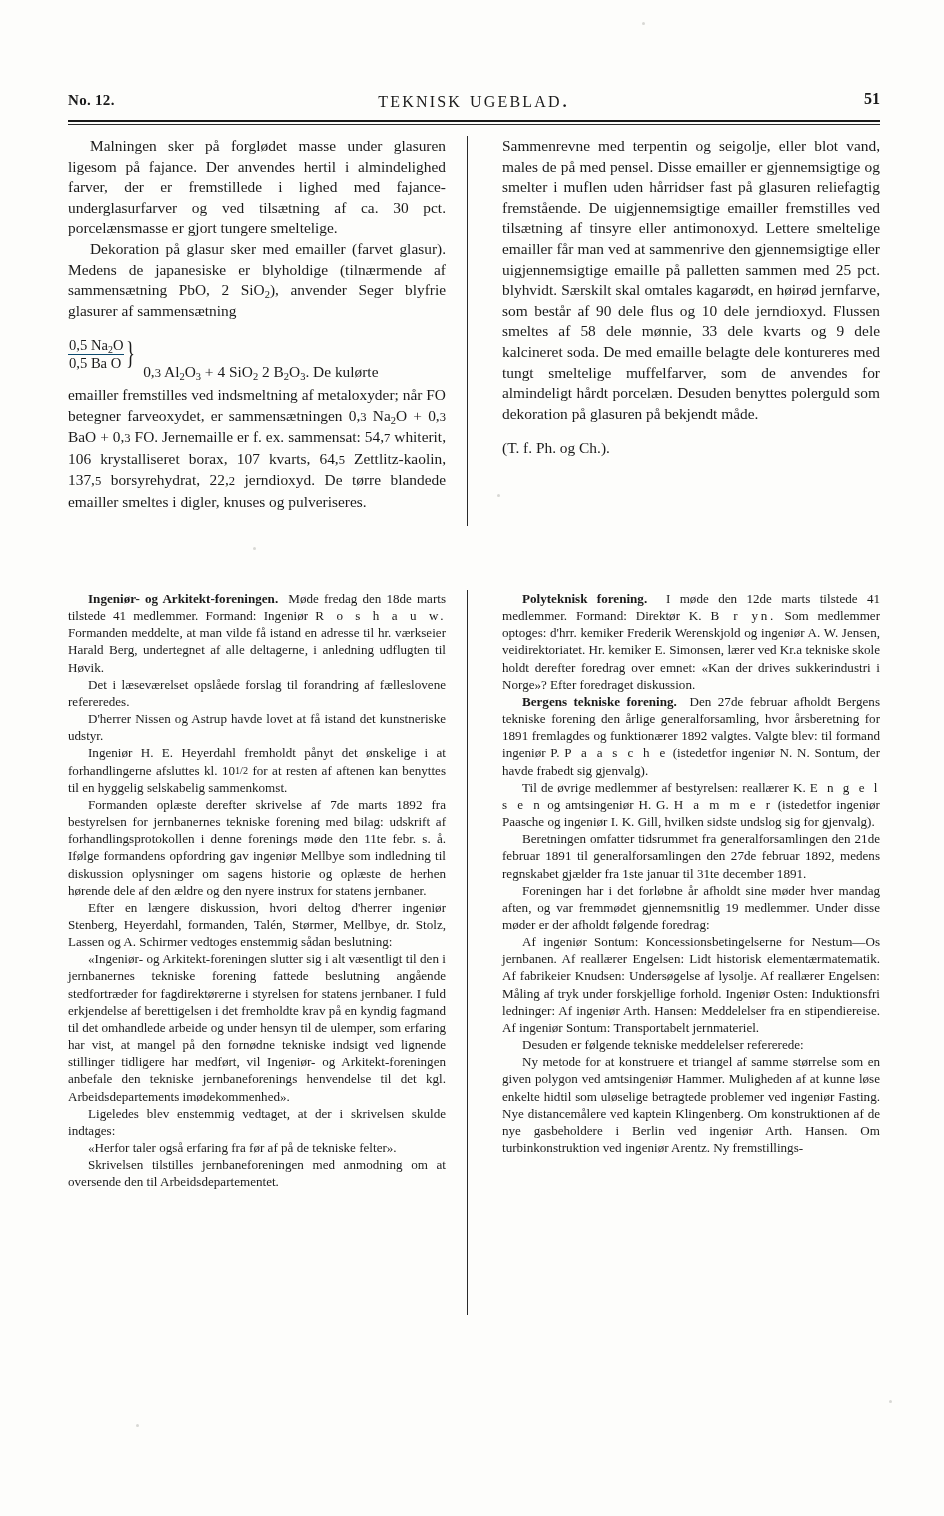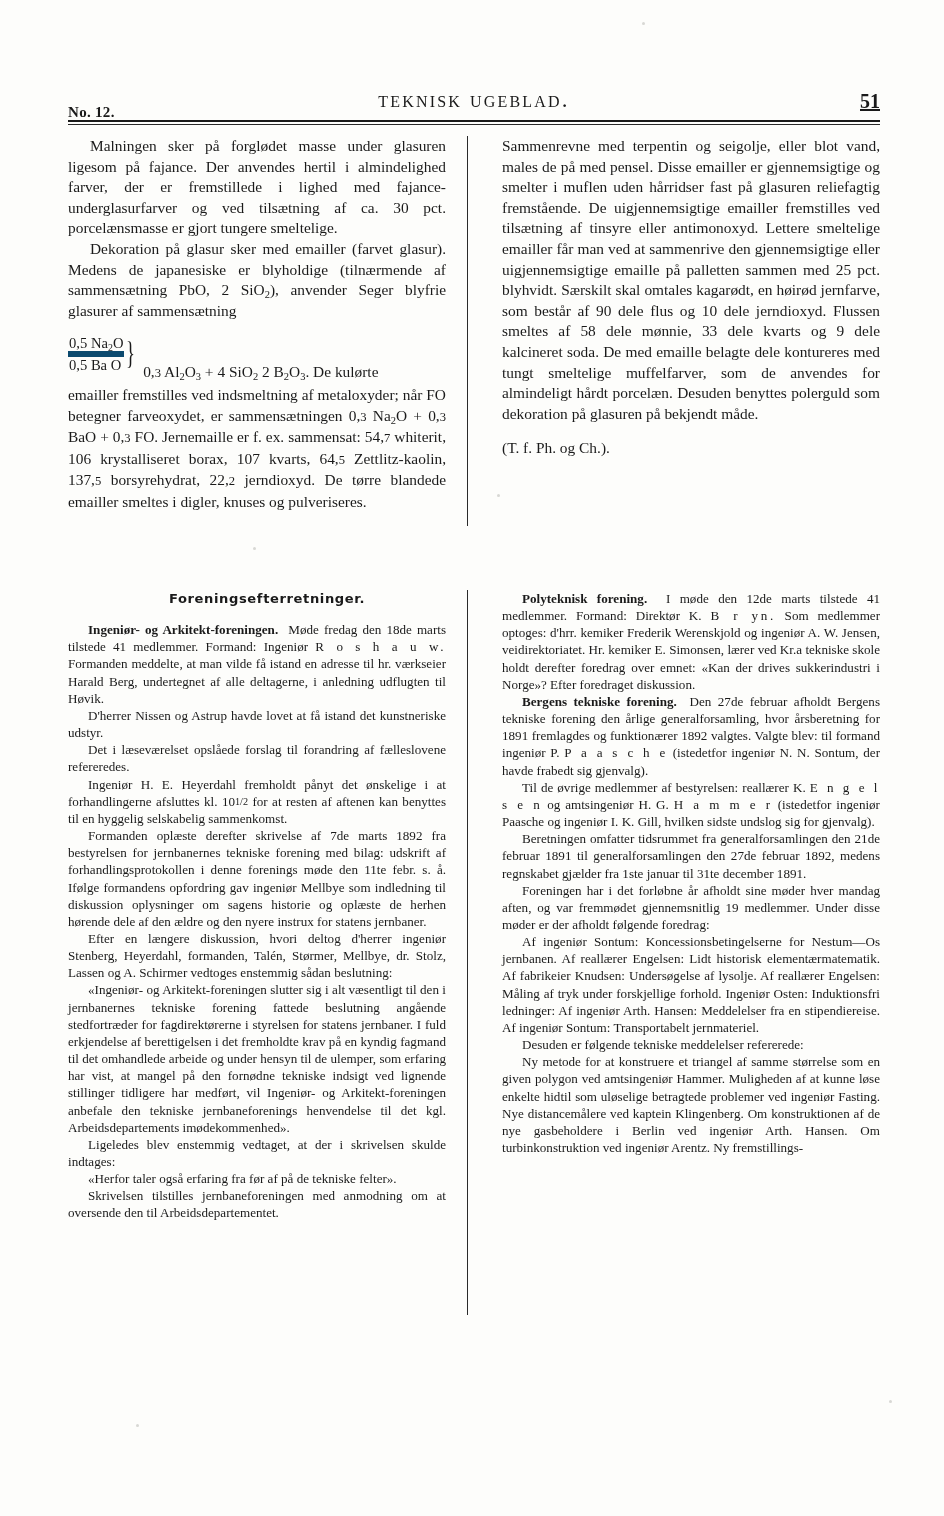--- a/index.html
+++ b/index.html
@@ -27,21 +27,21 @@
   .masthead {
     position: absolute;
     left: 68px;
     top: 84px;
     width: 812px;
     height: 40px;
   }
   .masthead .issue {
     position: absolute;
     left: 0;
-    top: 20px;
+    top: 8px;
     font-family: "Liberation Serif", serif;
     font-weight: bold;
     font-size: 15px;
     letter-spacing: 0.3px;
   }
   .masthead .journal {
     position: absolute;
     left: 0;
     right: 0;
     top: 3px;
@@ -50,22 +50,21 @@
     letter-spacing: 2.2px;
     font-variant: small-caps;
     text-transform: lowercase;
   }
   .masthead .journal::first-letter { font-size: 23px; }
   .masthead .folio {
     position: absolute;
     right: 0;
     top: 6px;
     font-weight: bold;
-    font-size: 20px;
-    text-decoration: underline;
+    font-size: 16px;
   }
   .rule-head {
     position: absolute;
     left: 68px;
     top: 120px;
     width: 812px;
     height: 0;
     border-top: 2px solid #1a1a1a;
   }
   .rule-head::after {
@@ -173,21 +172,21 @@
   }
   .frac {
     display: inline-block;
     vertical-align: middle;
     text-align: left;
     font-size: 14.6px;
     line-height: 16.5px;
     position: relative;
     top: 1px;
   }
-  .frac .top { display: block; border-bottom: 6px solid #0c4a6e; padding: 0 1px; }
+  .frac .top { display: block; border-bottom: 1px solid #0c4a6e; padding: 0 1px; }
   .frac .bot { display: block; padding: 0 1px; }
   .brace {
     display: inline-block;
     font-size: 31px;
     line-height: 0;
     vertical-align: middle;
     transform: scaleX(0.6);
     margin: 0 1px 0 -1px;
     position: relative;
     top: 1px;
@@ -244,26 +243,25 @@
 
     <div class="col col-right art-body">
       <p class="noindent">Sammenrevne med terpentin og seigolje, eller blot vand, males de på med pensel. Disse emailler er gjennemsigtige og smelter i muflen uden hårridser fast på glasuren reliefagtig fremstående. De uigjennemsigtige emailler fremstilles ved tilsætning af tinsyre eller antimonoxyd. Lettere smeltelige emailler får man ved at sammenrive den gjennemsigtige eller uigjennemsigtige emaille på palletten sammen med 25 pct. blyhvidt. Særskilt skal omtales kagarødt, en høirød jernfarve, som består af 90 dele flus og 10 dele jerndioxyd. Flussen smeltes af 58 dele mønnie, 33 dele kvarts og 9 dele kalcineret soda. De med emaille belagte dele kontureres med tungt smeltelige muffelfarver, som de anvendes for almindeligt hårdt porcelæn. Desuden benyttes polerguld som dekoration på glasuren på bekjendt måde.</p>
       <p class="credit">(T. f. Ph. og Ch.).</p>
     </div>
   </div>
 
   <div class="news" style="position:absolute; left:68px; top:590px; width:812px;">
 
     <div class="col col-left">
-      <p class="section-title">Foreningsefterretninger.</p>
 
       <p><span class="lead">Ingeniør- og Arkitekt-foreningen.</span>&nbsp;&nbsp;<span>Møde fredag den 18de marts tilstede 41 medlemmer. Formand: Ingeniør </span><span class="sp">R o s h a u w.</span><span> Formanden meddelte, at man vilde få istand en adresse til hr. værkseier Harald Berg, undertegnet af alle deltagerne, i anledning udflugten til Høvik.</span></p>
 
+      <p>Det i læseværelset opslåede forslag til forandring af fælleslovene refereredes.</p>
       <p>D'herrer Nissen og Astrup havde lovet at få istand det kunstneriske udstyr.</p>
-      <p>Det i læseværelset opslåede forslag til forandring af fælleslovene refereredes.</p>
 
       <p><span>Ingeniør H. E. Heyerdahl fremholdt pånyt det ønskelige i at forhandlingerne afsluttes kl. 10</span><sup class="halfnum">1/2</sup><span> for at resten af aftenen kan benyttes til en hyggelig selskabelig sammenkomst.</span></p>
 
       <p>Formanden oplæste derefter skrivelse af 7de marts 1892 fra bestyrelsen for jernbanernes tekniske forening med bilag: udskrift af forhandlingsprotokollen i denne forenings møde den 11te febr. s. å. Ifølge formandens opfordring gav ingeniør Mellbye som indledning til diskussion oplysninger om sagens historie og oplæste de herhen hørende dele af den ældre og den nyere instrux for statens jernbaner.</p>
       <p>Efter en længere diskussion, hvori deltog d'herrer ingeniør Stenberg, Heyerdahl, formanden, Talén, Størmer, Mellbye, dr. Stolz, Lassen og A. Schirmer vedtoges enstemmig sådan beslutning:</p>
       <p>«Ingeniør- og Arkitekt-foreningen slutter sig i alt væsentligt til den i jernbanernes tekniske forening fattede beslutning angående stedfortræder for fagdirektørerne i styrelsen for statens jernbaner. I fuld erkjendelse af berettigelsen i det fremholdte krav på en kyndig fagmand til det omhandlede arbeide og under hensyn til de ulemper, som erfaring har vist, at mangel på den fornødne tekniske indsigt ved lignende stillinger tidligere har medført, vil Ingeniør- og Arkitekt-foreningen anbefale den tekniske jernbaneforenings henvendelse til det kgl. Arbeidsdepartements imødekommenhed».</p>
       <p>Ligeledes blev enstemmig vedtaget, at der i skrivelsen skulde indtages:</p>
       <p>«Herfor taler også erfaring fra før af på de tekniske felter».</p>
       <p>Skrivelsen tilstilles jernbaneforeningen med anmodning om at oversende den til Arbeidsdepartementet.</p>
     </div>

